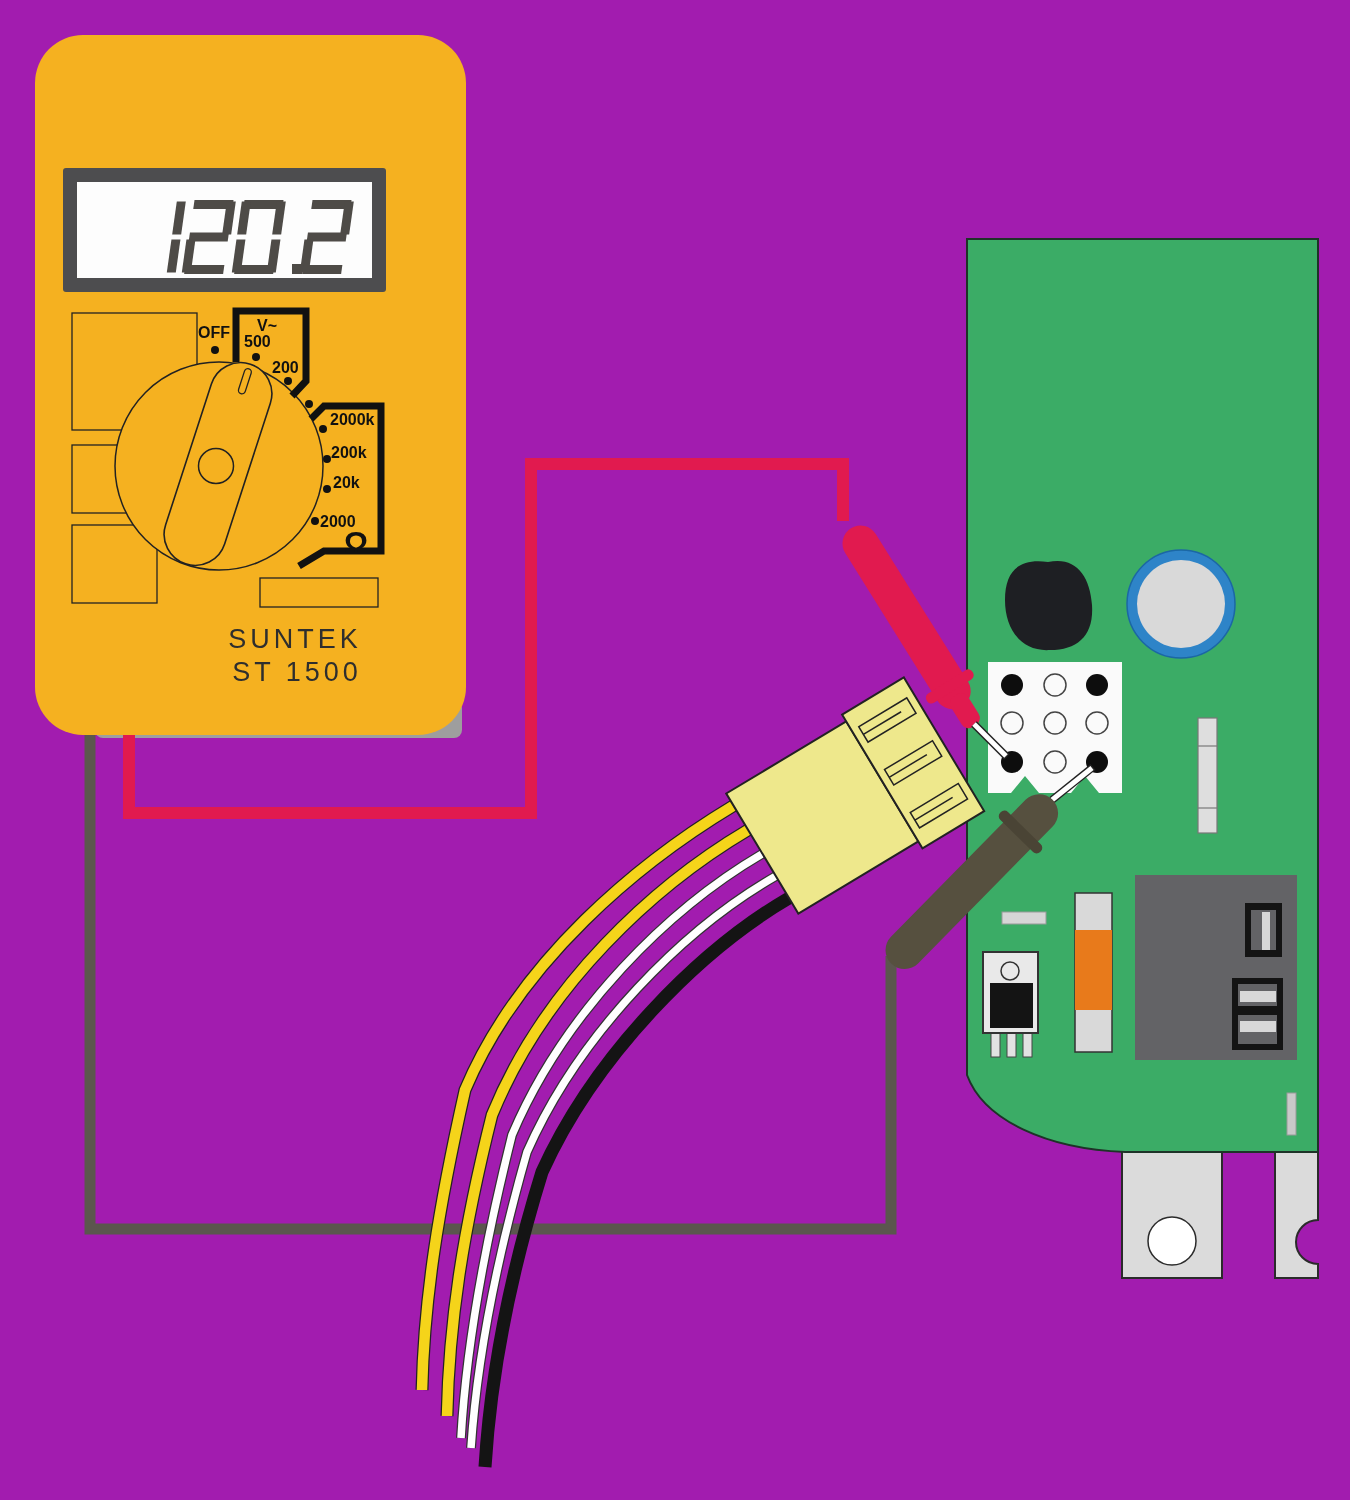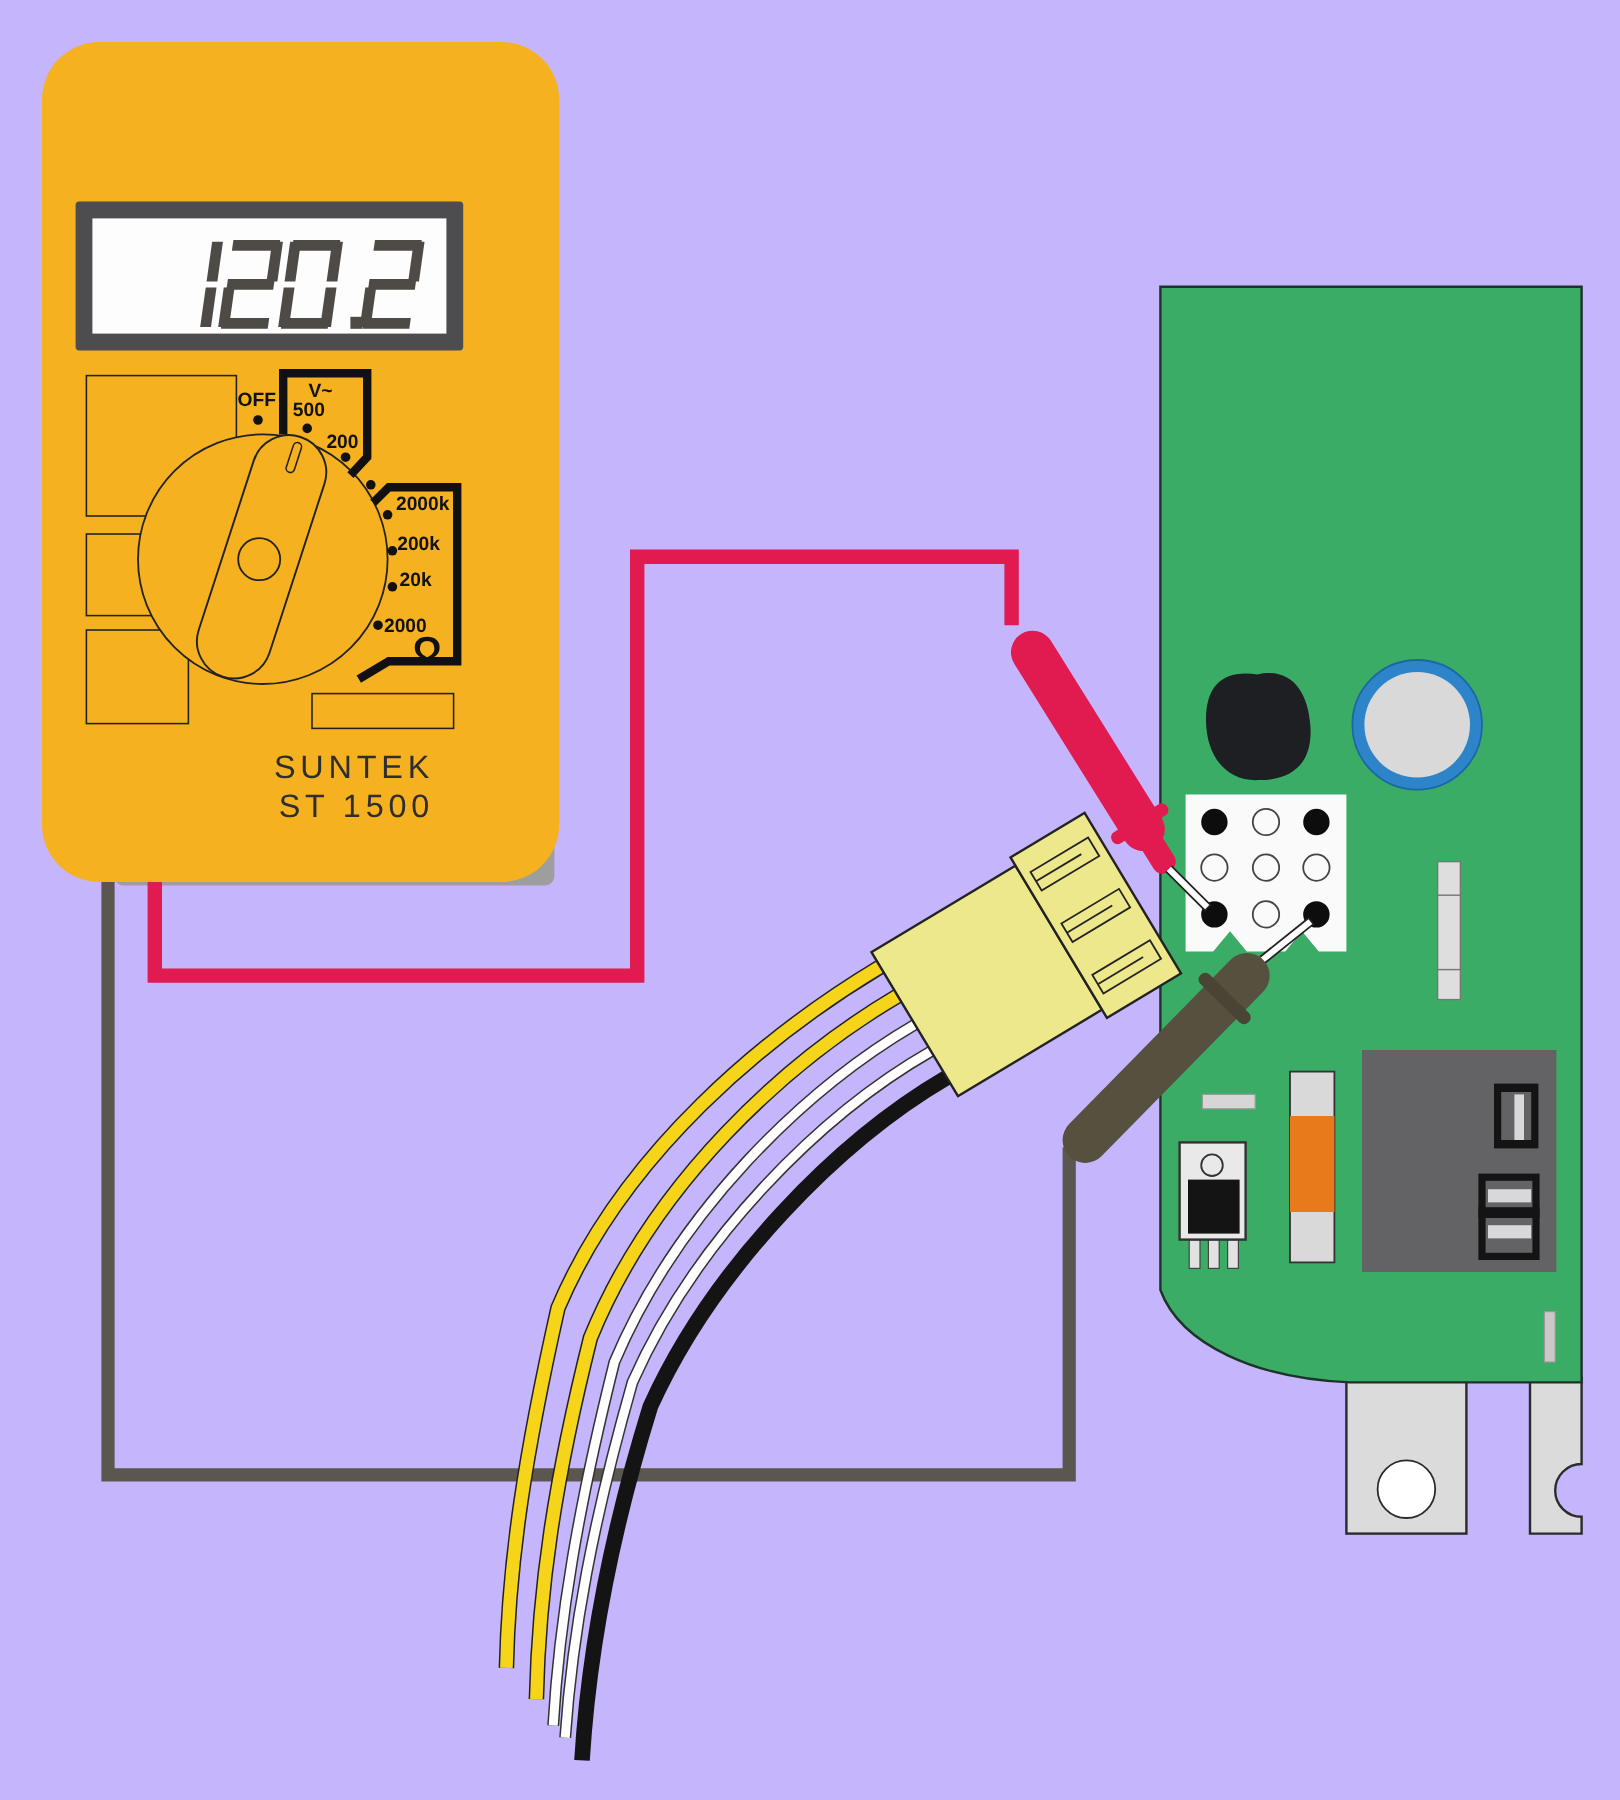--- a/index.html
+++ b/index.html
@@ -1,16 +1,16 @@
 <!DOCTYPE html>
 <html><head>
 <meta charset="utf-8">
 <style>
   html,body{margin:0;padding:0;background:#ffffff;}
-  .stage{position:relative;width:1350px;height:1500px;background:#c4b5fd;overflow:hidden;}
+  .stage{position:relative;width:1350px;height:1500px;background:#a21caf;overflow:hidden;}
   svg{display:block;}
   text{font-family:"Liberation Sans",sans-serif;}
   .rangelbl{font-weight:bold;fill:#111111;}
   .brand{fill:#2e2e2e;letter-spacing:4px;}
 </style>
 </head>
 <body>
 
 <div class="stage">
 <svg width="1350" height="1500" viewBox="0 0 1350 1500">

